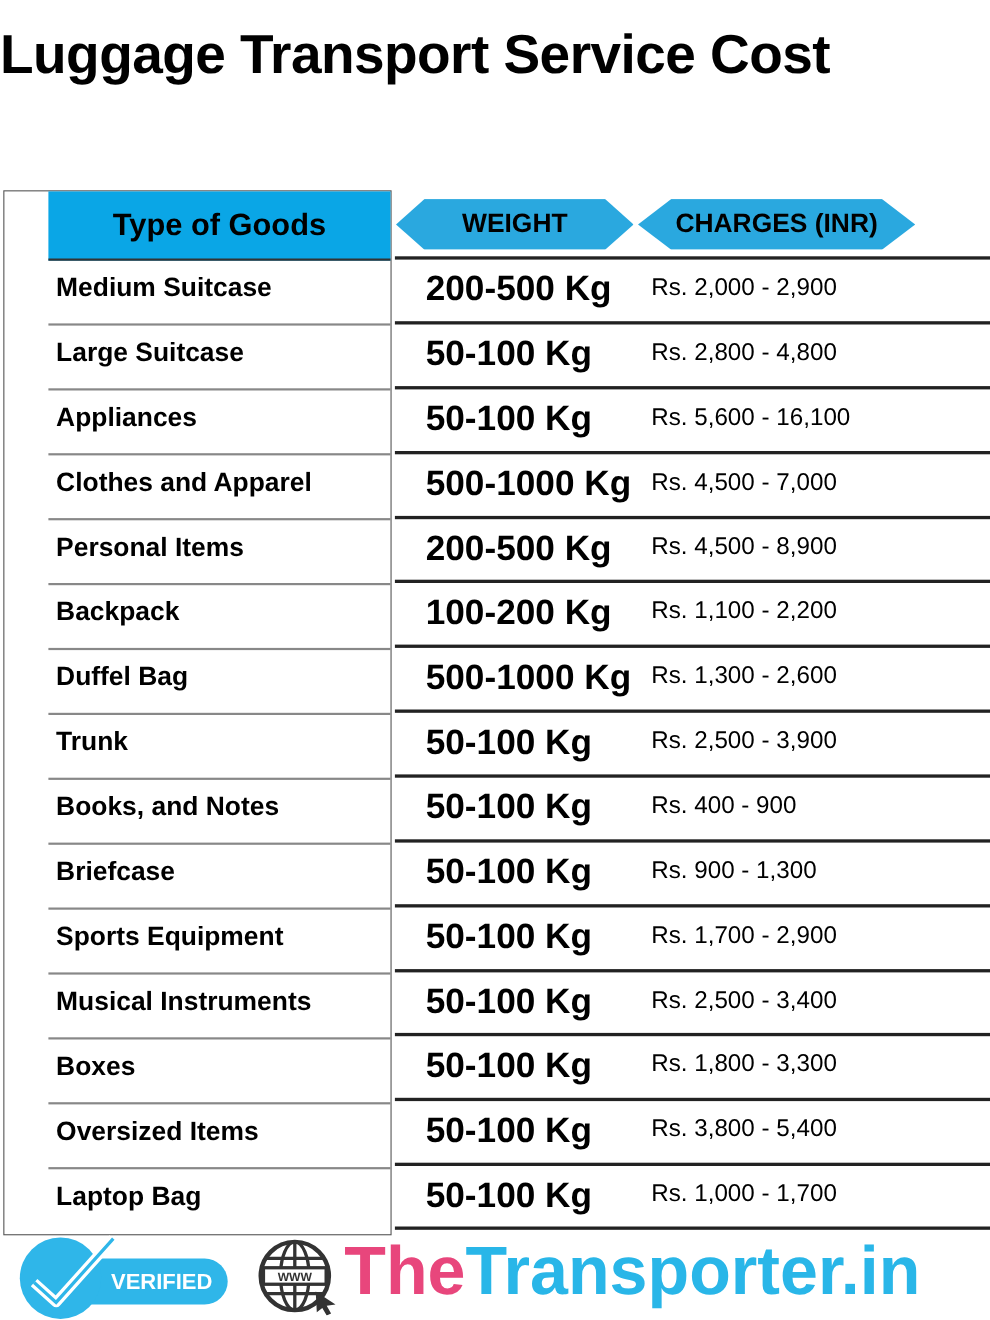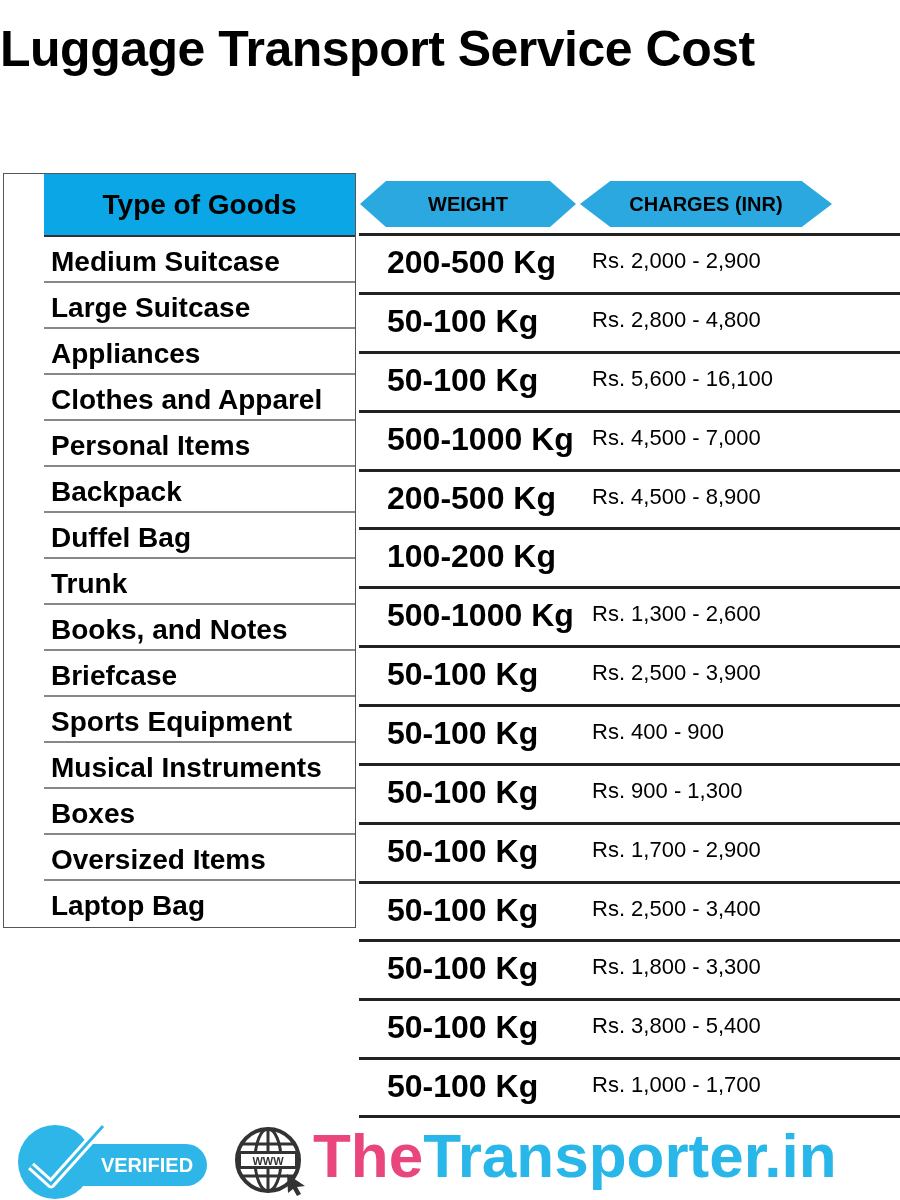--- a/index.html
+++ b/index.html
@@ -1,22 +1,22 @@
 <!DOCTYPE html>
 <html><head>
 <meta charset="utf-8">
 <style>
   html, body { margin: 0; padding: 0; background: #ffffff; }
   body { width: 900px; height: 1200px; position: relative; overflow: hidden; font-family: "Liberation Sans", sans-serif; color: #000; }
   .title { position: absolute; left: 0; top: 18px; width: 900px; text-align: left; font-weight: bold; font-size: 50px; line-height: 62px; letter-spacing: -0.5px; }
   .left-table { position: absolute; left: 3px; top: 173px; width: 353px; border: 1px solid #555; box-sizing: border-box; padding-left: 40px; }
   .left-head { height: 61px; background: #0aa6e6; border-bottom: 2px solid #333; display: flex; align-items: center; justify-content: center; font-weight: bold; font-size: 28px; }
-  .left-row { height: 46px; border-bottom: 2px solid #888; box-sizing: border-box; padding-left: 7px; font-weight: bold; font-size: 28px; line-height: 50px; }
+  .left-row { height: 59px; border-bottom: 2px solid #888; box-sizing: border-box; padding-left: 7px; font-weight: bold; font-size: 24px; line-height: 50px; }
   .left-row:last-child { border-bottom: none; }
-  .hex { position: absolute; top: 181px; height: 46px; background: #2aa8df; clip-path: polygon(12% 0, 88% 0, 100% 50%, 88% 100%, 12% 100%, 0 50%); display: flex; align-items: center; justify-content: center; font-weight: bold; font-size: 20px; }
+  .hex { position: absolute; top: 181px; height: 46px; background: #2aa8df; clip-path: polygon(12% 0, 88% 0, 100% 50%, 88% 100%, 12% 100%, 0 50%); display: flex; align-items: center; justify-content: center; font-weight: bold; font-size: 24px; }
   .hex.weight { left: 360px; width: 216px; }
   .hex.charges { left: 580px; width: 252px; }
   .right-row { position: absolute; left: 359px; width: 541px; height: 58px; border-top: 3px solid #222; box-sizing: border-box; }
   .right-row .w { position: absolute; left: 28px; top: 8px; font-weight: bold; font-size: 32px; }
   .right-row .c { position: absolute; left: 233px; top: 12px; font-size: 22px; }
   .right-bottom { position: absolute; left: 359px; top: 1115px; width: 541px; border-top: 3px solid #222; }
   .footer { position: absolute; left: 0; top: 1118px; width: 900px; height: 82px; }
   .brand { position: absolute; left: 313px; top: 1120px; font-weight: bold; font-size: 62px; letter-spacing: 0px; }
   .brand .p1 { color: #e8467c; }
   .brand .p2 { color: #29b6e8; }
@@ -65,20 +65,21 @@
 <div class="right-row" style="top:410px">
     <span class="w">500-1000 Kg</span>
     <span class="c">Rs. 4,500 - 7,000</span>
   </div>
 <div class="right-row" style="top:469px">
     <span class="w">200-500 Kg</span>
     <span class="c">Rs. 4,500 - 8,900</span>
   </div>
 <div class="right-row" style="top:527px">
     <span class="w">100-200 Kg</span>
+    <span class="c">Rs. 1,100 - 2,200</span>
   </div>
 <div class="right-row" style="top:586px">
     <span class="w">500-1000 Kg</span>
     <span class="c">Rs. 1,300 - 2,600</span>
   </div>
 <div class="right-row" style="top:645px">
     <span class="w">50-100 Kg</span>
     <span class="c">Rs. 2,500 - 3,900</span>
   </div>
 <div class="right-row" style="top:704px">

